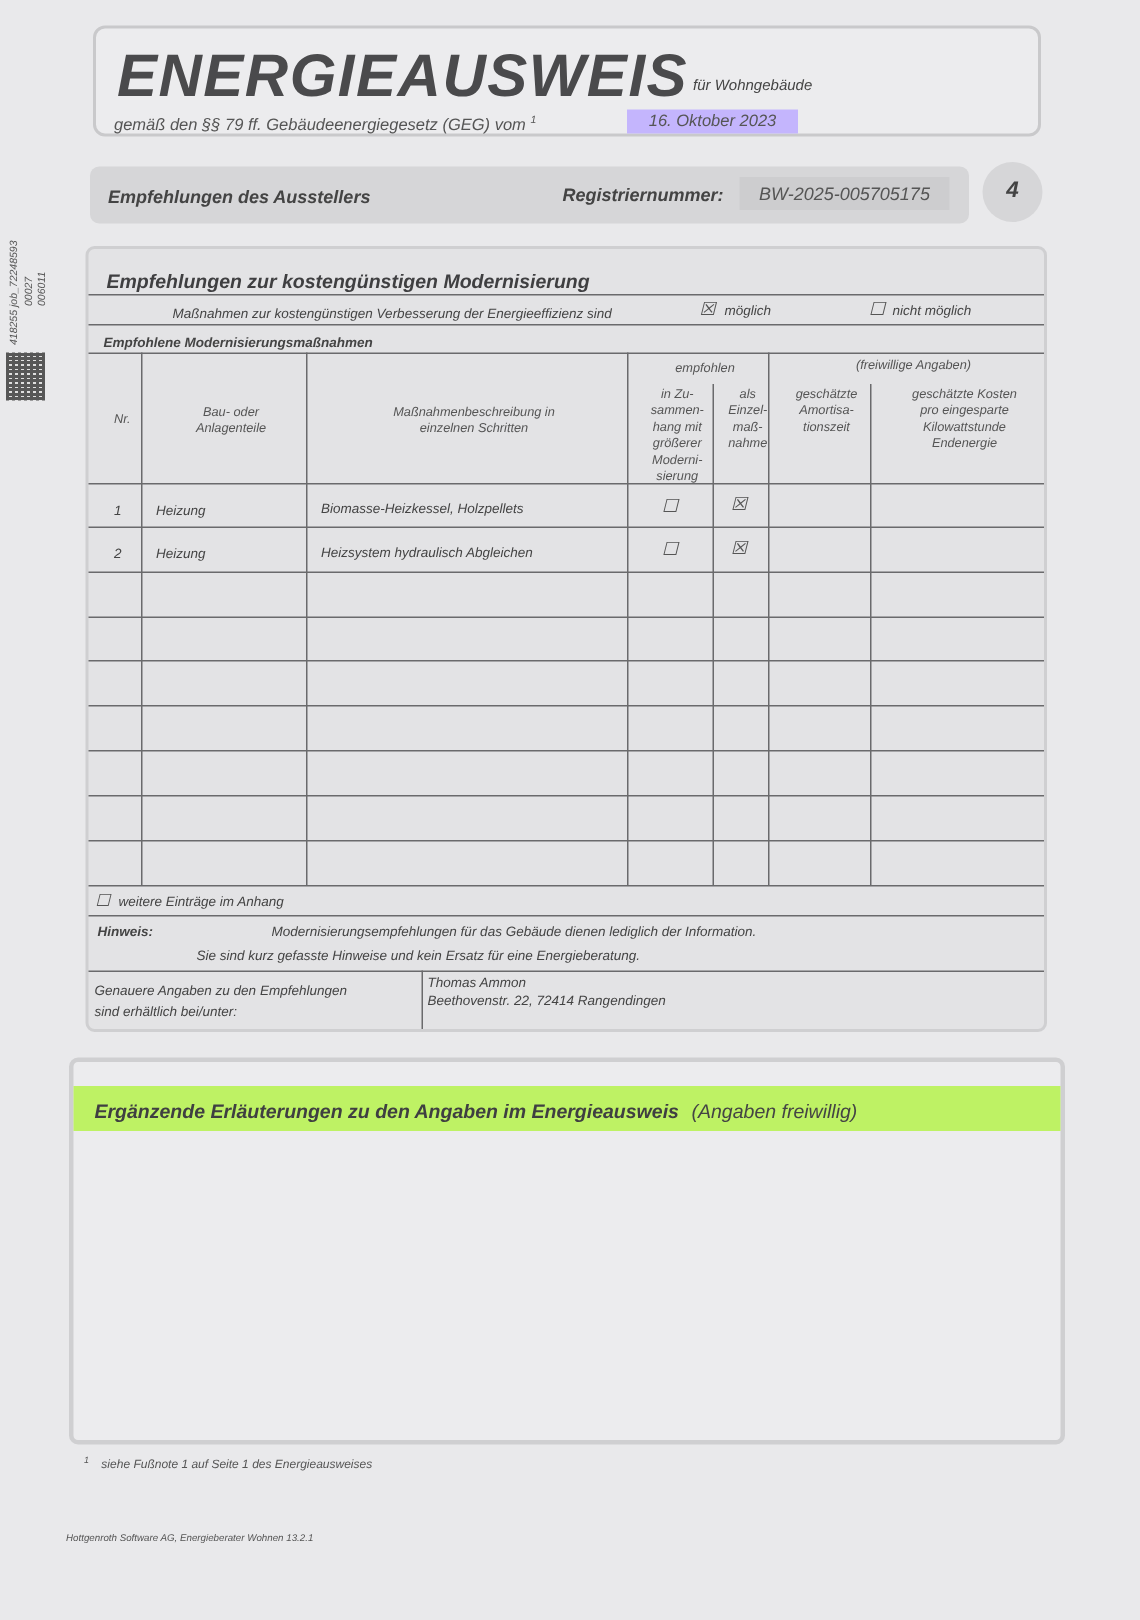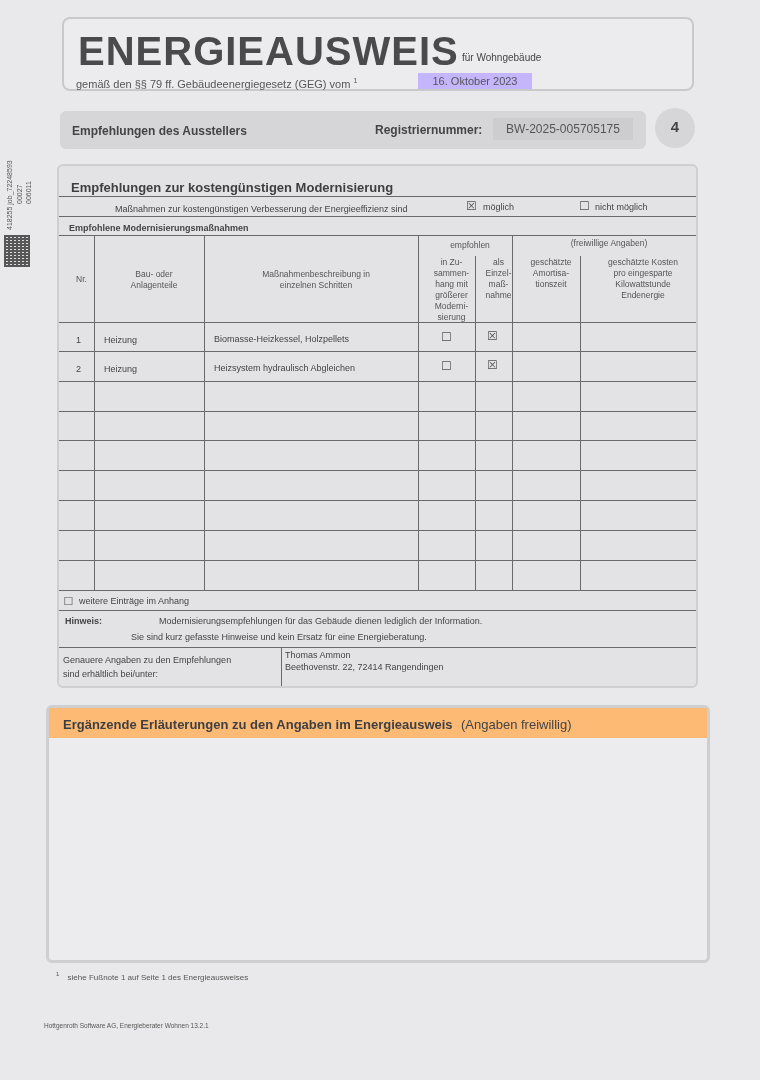--- a/index.html
+++ b/index.html
@@ -4,21 +4,21 @@
 <style>
   * { box-sizing: border-box; margin: 0; padding: 0; }
   html, body { width: 760px; height: 1080px; }
   body {
     background: #e6e6e8;
     font-family: "Liberation Sans", sans-serif;
     color: #3a3a3c;
     position: relative;
     overflow: hidden;
   }
-  .page { position: absolute; left: 0; top: 0; width: 760px; height: 1080px; background: #e9e9eb; }
+  .page { position: absolute; left: 0; top: 0; width: 760px; height: 1080px; background: #e9e9eb; font-style: italic; }
 
   
   .margin-codes { position: absolute; left: 2px; top: 140px; width: 34px; height: 130px; }
   .margin-text {
     position: absolute; font-size: 7px; color: #555; white-space: nowrap;
     transform: rotate(-90deg); transform-origin: left top;
   }
   .qr { position: absolute; left: 4px; top: 235px; width: 26px; height: 32px;
     background:
       repeating-linear-gradient(90deg, #333 0 2px, transparent 2px 4px),
@@ -55,21 +55,21 @@
   .row-text { position: absolute; font-size: 9px; color: #444; white-space: nowrap; }
   .row-bold { position: absolute; font-size: 9px; font-weight: bold; color: #444; white-space: nowrap; }
   .cbx { position: absolute; width: 11px; height: 11px; font-size: 12px; line-height: 11px; color: #555; text-align: center; }
 
   .th { position: absolute; font-size: 8.5px; color: #555; text-align: center; line-height: 11px; padding-left: 10px; }
   .td { position: absolute; font-size: 9px; color: #444; white-space: nowrap; }
 
   
   .sec2 { position: absolute; left: 46px; top: 705px; width: 664px; height: 258px;
     border: 3px solid #cfcfd1; border-radius: 6px; background: #ececee; }
-  .sec2-head { position: absolute; left: 0; top: 0; width: 658px; height: 30px; background: #fdba74; }
+  .sec2-head { position: absolute; left: 0; top: 16px; width: 658px; height: 30px; background: #bef264; }
   .sec2-title { position: absolute; left: 14px; top: 9px; font-size: 13px; font-weight: bold; color: #3f3f41; }
   .sec2-sub { position: absolute; left: 412px; top: 9px; font-size: 13px; color: #444; }
 
   .footnote { position: absolute; left: 56px; top: 971px; font-size: 8px; color: #555; }
   .footnote sup { font-size: 6px; margin-right: 6px; }
   .software { position: absolute; left: 44px; top: 1022px; font-size: 6.5px; color: #555; }
 </style>
 </head>
 <body>
 
@@ -174,21 +174,21 @@
       <div class="hline" style="left:0; top:364px; width:637px;"></div>
       <div class="hline" style="left:0; top:394px; width:637px;"></div>
       <div class="hline" style="left:0; top:424px; width:637px;"></div>
     </div>
 
     <div class="cbx" style="left:4px; top:430px; font-size:11px;">☐</div>
     <div class="row-text" style="left:20px; top:430px;">weitere Einträge im Anhang</div>
     <div class="hline" style="left:0; top:444px; width:637px;"></div>
 
     <div class="row-bold" style="left:6px; top:450px;">Hinweis:</div>
-    <div class="row-text" style="left:56px; top:450px;padding-left:44px;">Modernisierungsempfehlungen für das Gebäude dienen lediglich der Information.</div>
+    <div class="row-text" style="left:78px; top:450px;padding-left:44px;">Modernisierungsempfehlungen für das Gebäude dienen lediglich der Information.</div>
     <div class="row-text" style="left:72px; top:466px;">Sie sind kurz gefasste Hinweise und kein Ersatz für eine Energieberatung.</div>
     <div class="hline" style="left:0; top:481px; width:637px;"></div>
 
     <div class="row-text" style="left:4px; top:489px;">Genauere Angaben zu den Empfehlungen</div>
     <div class="row-text" style="left:4px; top:503px;">sind erhältlich bei/unter:</div>
     <div class="vline" style="left:222px; top:481px; height:39px;"></div>
     <div class="row-text" style="left:226px; top:484px;">Thomas  Ammon</div>
     <div class="row-text" style="left:226px; top:496px;">Beethovenstr.  22, 72414 Rangendingen</div>
   </div>
 

